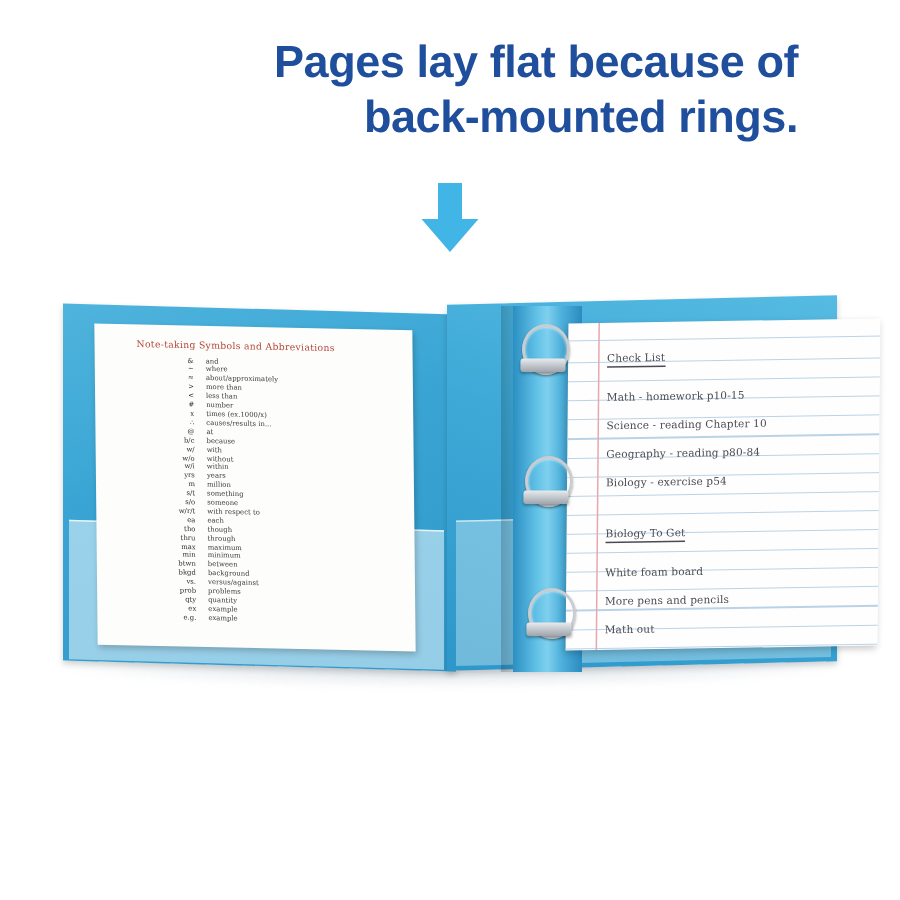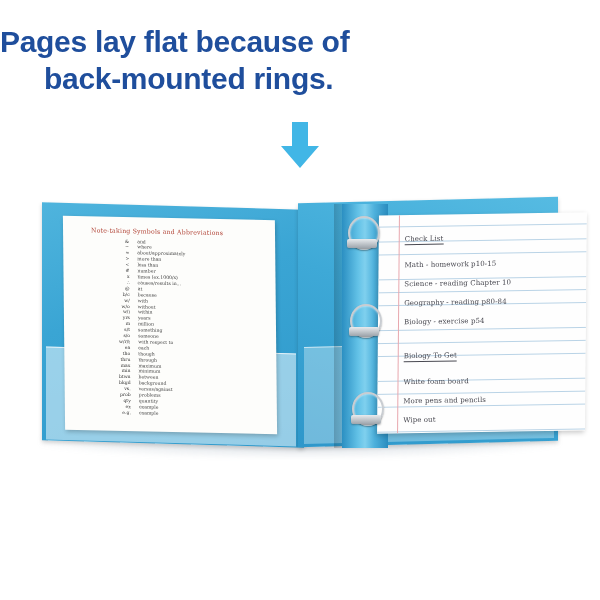--- a/index.html
+++ b/index.html
@@ -14,21 +14,21 @@
     overflow: hidden;
     position: relative;
   }
 
   
   .headline {
     position: absolute;
     top: 24px;
     left: 0;
     width: 532px;
-    text-align: left;
+    text-align: right;
     color: #1f4e9c;
     font-weight: bold;
     font-size: 30px;
     line-height: 1.22;
     letter-spacing: -0.3px;
   }
   .headline .l2 { display: block; padding-left: 44px; }
 
   
   .arrow-wrap {
@@ -405,21 +405,21 @@
 
       <div class="hand underline" style="top:20px;">Check List</div>
       <div class="hand" style="top:46px;">Math - homework p10-15</div>
       <div class="hand" style="top:65px;">Science - reading Chapter 10</div>
       <div class="hand" style="top:84px;">Geography - reading p80-84</div>
       <div class="hand" style="top:103px;">Biology - exercise p54</div>
 
       <div class="hand underline" style="top:137px;">Biology To Get</div>
       <div class="hand" style="top:163px;">White foam board</div>
       <div class="hand" style="top:182px;">More pens and pencils</div>
-      <div class="hand" style="top:201px;">Wipe out</div>
+      <div class="hand" style="top:201px;">Math out</div>
     </div>
 
     <div class="ring r1"></div>
     <div class="ring-base r1b"></div>
     <div class="ring r2"></div>
     <div class="ring-base r2b"></div>
     <div class="ring r3"></div>
     <div class="ring-base r3b"></div>
 
   </div>

